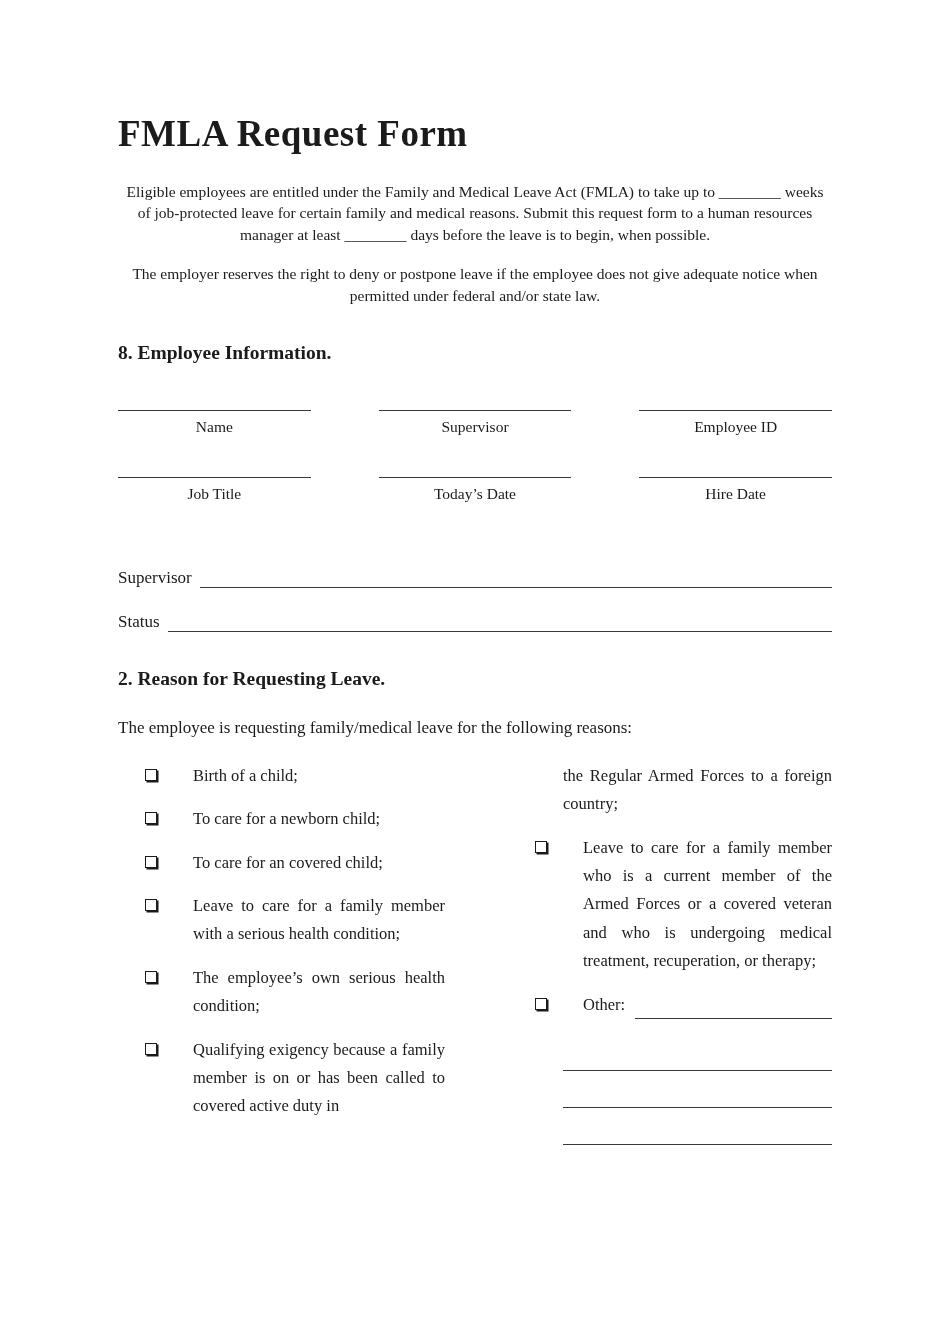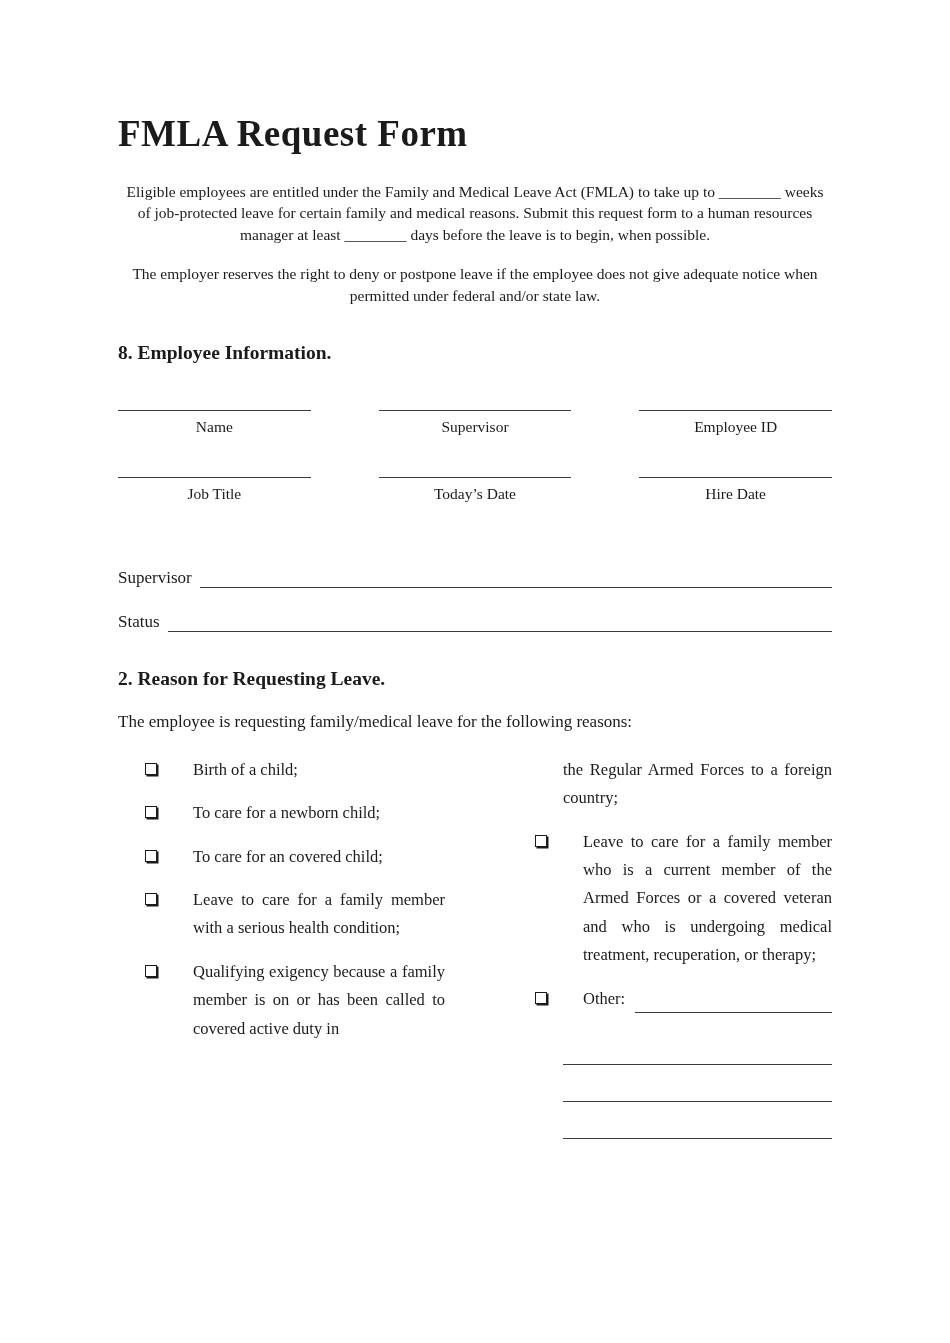--- a/index.html
+++ b/index.html
@@ -56,21 +56,21 @@
     font-size: 17px;
     margin-top: 24px;
   }
   .write-line .fill {
     flex: 1;
     border-bottom: 1.2px solid #3a3a3a;
     margin-left: 8px;
     height: 20px;
   }
   .reasons-intro {
-    margin-top: 22px;
+    margin-top: 28px;
     font-size: 17px;
   }
   .reason-cols {
     margin-top: 24px;
     padding-left: 27px;
     display: grid;
     grid-template-columns: 300px 297px;
     column-gap: 90px;
   }
   .reason-item {
@@ -184,20 +184,24 @@
       <div class="reason-item">
         <span class="checkbox"></span>
         <span class="reason-text">To care for an covered child;</span>
       </div>
       <div class="reason-item">
         <span class="checkbox"></span>
         <span class="reason-text">Leave to care for a family member with a serious health condition;</span>
       </div>
       <div class="reason-item">
         <span class="checkbox"></span>
+        <span class="reason-text">The employee’s own serious health condition;</span>
+      </div>
+      <div class="reason-item">
+        <span class="checkbox"></span>
         <span class="reason-text">Qualifying exigency because a family member is on or has been called to covered active duty in</span>
       </div>
     </div>
 
     <div class="col-right">
       <div class="continuation">the Regular Armed Forces to a foreign country;</div>
 
       <div class="reason-item">
         <span class="checkbox"></span>
         <span class="reason-text">Leave to care for a family member who is a current member of the Armed Forces or a covered veteran and who is undergoing medical treatment, recuperation, or therapy;</span>

